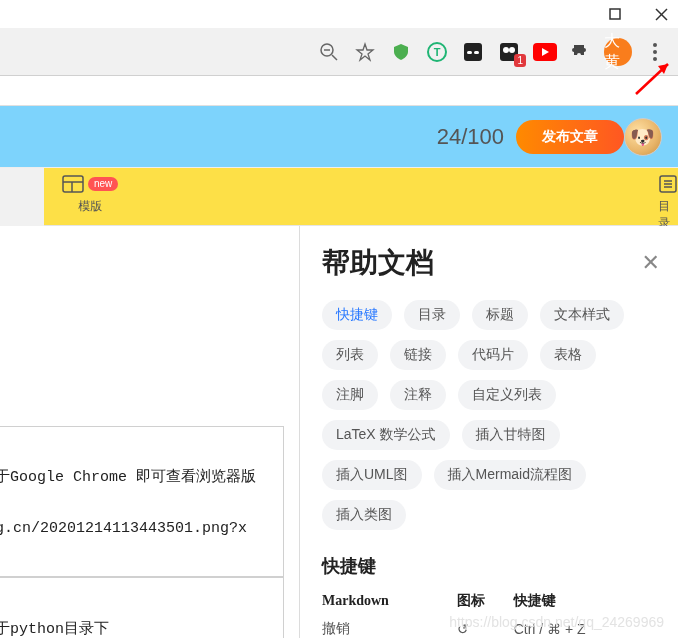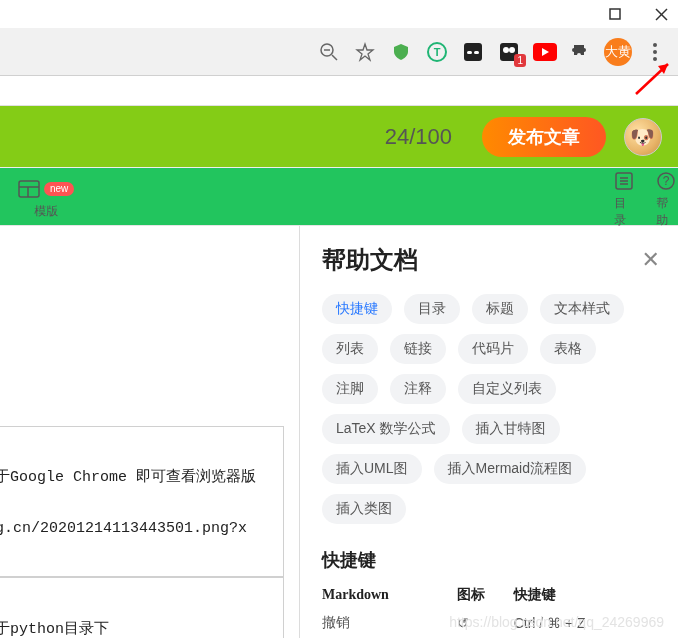--- a/index.html
+++ b/index.html
@@ -1,40 +1,40 @@
 <!DOCTYPE html>
 <html><head>
 <meta charset="utf-8">
 <style>
   * { box-sizing: border-box; margin: 0; padding: 0; }
   html, body { width: 678px; height: 638px; font-family: "Microsoft YaHei", Arial, sans-serif; background: #f1f1f1; overflow: hidden; }
   .chrome-top { height: 28px; background: #ffffff; display: flex; justify-content: flex-end; align-items: center; padding-right: 6px; gap: 24px; }
   .win-btn { width: 22px; height: 22px; display: flex; align-items: center; justify-content: center; color: #333; }
   .toolbar { height: 48px; background: #f1f1f1; display: flex; align-items: center; justify-content: flex-end; padding: 0 10px; gap: 10px; border-bottom: 1px solid #d0d0d0; }
   .tb-icon { width: 26px; height: 26px; display: flex; align-items: center; justify-content: center; color: #555; position: relative; }
-  .avatar-circle { width: 28px; height: 28px; border-radius: 50%; background: #f97d1c; color: #fff; font-size: 13px; display: flex; align-items: center; justify-content: center; }
+  .avatar-circle { width: 28px; height: 28px; border-radius: 50%; background: #f97d1c; color: #fff; font-size: 16px; display: flex; align-items: center; justify-content: center; }
   .red-dot { position: absolute; bottom: -2px; right: -4px; background: #e1393d; color: #fff; font-size: 10px; border-radius: 3px; padding: 0 3px; line-height: 13px; }
   .arrow { position: absolute; top: 60px; right: 4px; width: 44px; height: 36px; }
   .gap { height: 30px; background: #ffffff; border-bottom: 1px solid #e0e0e0; }
-  .editor-header { height: 62px; background: #84cc16; display: flex; align-items: center; justify-content: flex-end; padding: 0 16px 0 0; gap: 18px; border-bottom: 1px solid #eee; }
+  .editor-header { height: 62px; background: #7dd3fc; display: flex; align-items: center; justify-content: flex-end; padding: 0 16px 0 0; border-bottom: 1px solid #eee; }
   .title-input { flex: 1; height: 40px; border: none; outline: none; font-size: 22px; background: transparent; text-align: right; padding-right: 12px; color: #555; }
-  .publish-btn { background: linear-gradient(90deg,#ff8a00,#ff5722); color: #fff; font-size: 18px; padding: 8px 26px; border: none; border-radius: 24px; font-weight: 600; cursor: pointer; }
+  .publish-btn { background: linear-gradient(90deg,#ff8a00,#ff5722); color: #fff; font-size: 14px; padding: 8px 26px; border: none; border-radius: 24px; font-weight: 600; cursor: pointer; }
   .doge { width: 38px; height: 38px; border-radius: 50%; background: radial-gradient(circle at 35% 35%, #ffe0a3 0%, #e8b56a 60%, #c98f3f 100%); border: 1px solid #ccc; display:flex;align-items:center;justify-content:center;font-size:20px;}
-  .editor-tools { height: 58px; background: #22c55e; display: flex; align-items: center; padding: 4px 18px 0 18px; gap: 540px; border-bottom: 1px solid #e5e5e5; }
+  .editor-tools { height: 58px; background: #fde047; display: flex; align-items: flex-start; padding: 4px 18px 0 18px; gap: 540px; border-bottom: 1px solid #e5e5e5; margin-left: 44px; }
   .tool-col { display: flex; flex-direction: column; align-items: center; font-size: 12px; color: #555; gap: 2px; }
   .tool-top { display: flex; align-items: center; gap: 4px; height: 24px; }
   .new-badge { background: #ff5353; color: #fff; font-size: 10px; padding: 0 6px; border-radius: 8px; line-height: 14px; }
   .tool-right { display: flex; gap: 22px; margin-left: auto; }
   .main { display: flex; height: calc(638px - 28px - 48px - 30px - 62px - 58px); background: #fff; position: relative; }
   .left-pane { flex: 1; position: relative; font-family: Liberation Mono, monospace; }
   .code-frag { position: absolute; font-size: 15px; color: #222; white-space: pre; }
   .vline { width: 1px; background: #dcdcdc; }
   .right-pane { width: 378px; padding: 18px 18px 0 22px; overflow: hidden; position: relative; }
   .help-row { display: flex; justify-content: space-between; align-items: center; margin-bottom: 18px; }
-  .help-title { font-size: 24px; font-weight: 700; color: #222; }
+  .help-title { font-size: 28px; font-weight: 700; color: #222; }
   .close-x { font-size: 22px; color: #888; cursor: pointer; }
   .tags { display: flex; flex-wrap: wrap; gap: 10px 12px; margin-bottom: 24px; }
   .tag { background: #f2f3f5; color: #555; font-size: 14px; padding: 6px 14px; border-radius: 16px; cursor: pointer; }
   .tag.active { color: #2878ff; }
   .section-title { font-size: 18px; font-weight: 700; color: #222; margin-bottom: 14px; }
   table.kb { width: 100%; font-size: 14px; color: #555; border-collapse: collapse; }
   table.kb th { text-align: left; font-weight: 700; color: #222; padding-bottom: 6px; font-family: Liberation Serif, serif; }
   table.kb td { padding: 4px 0; }
   .watermark { position: absolute; bottom: 8px; right: 14px; font-size: 14px; color: #e3e3e3; pointer-events: none; }
 </style>

